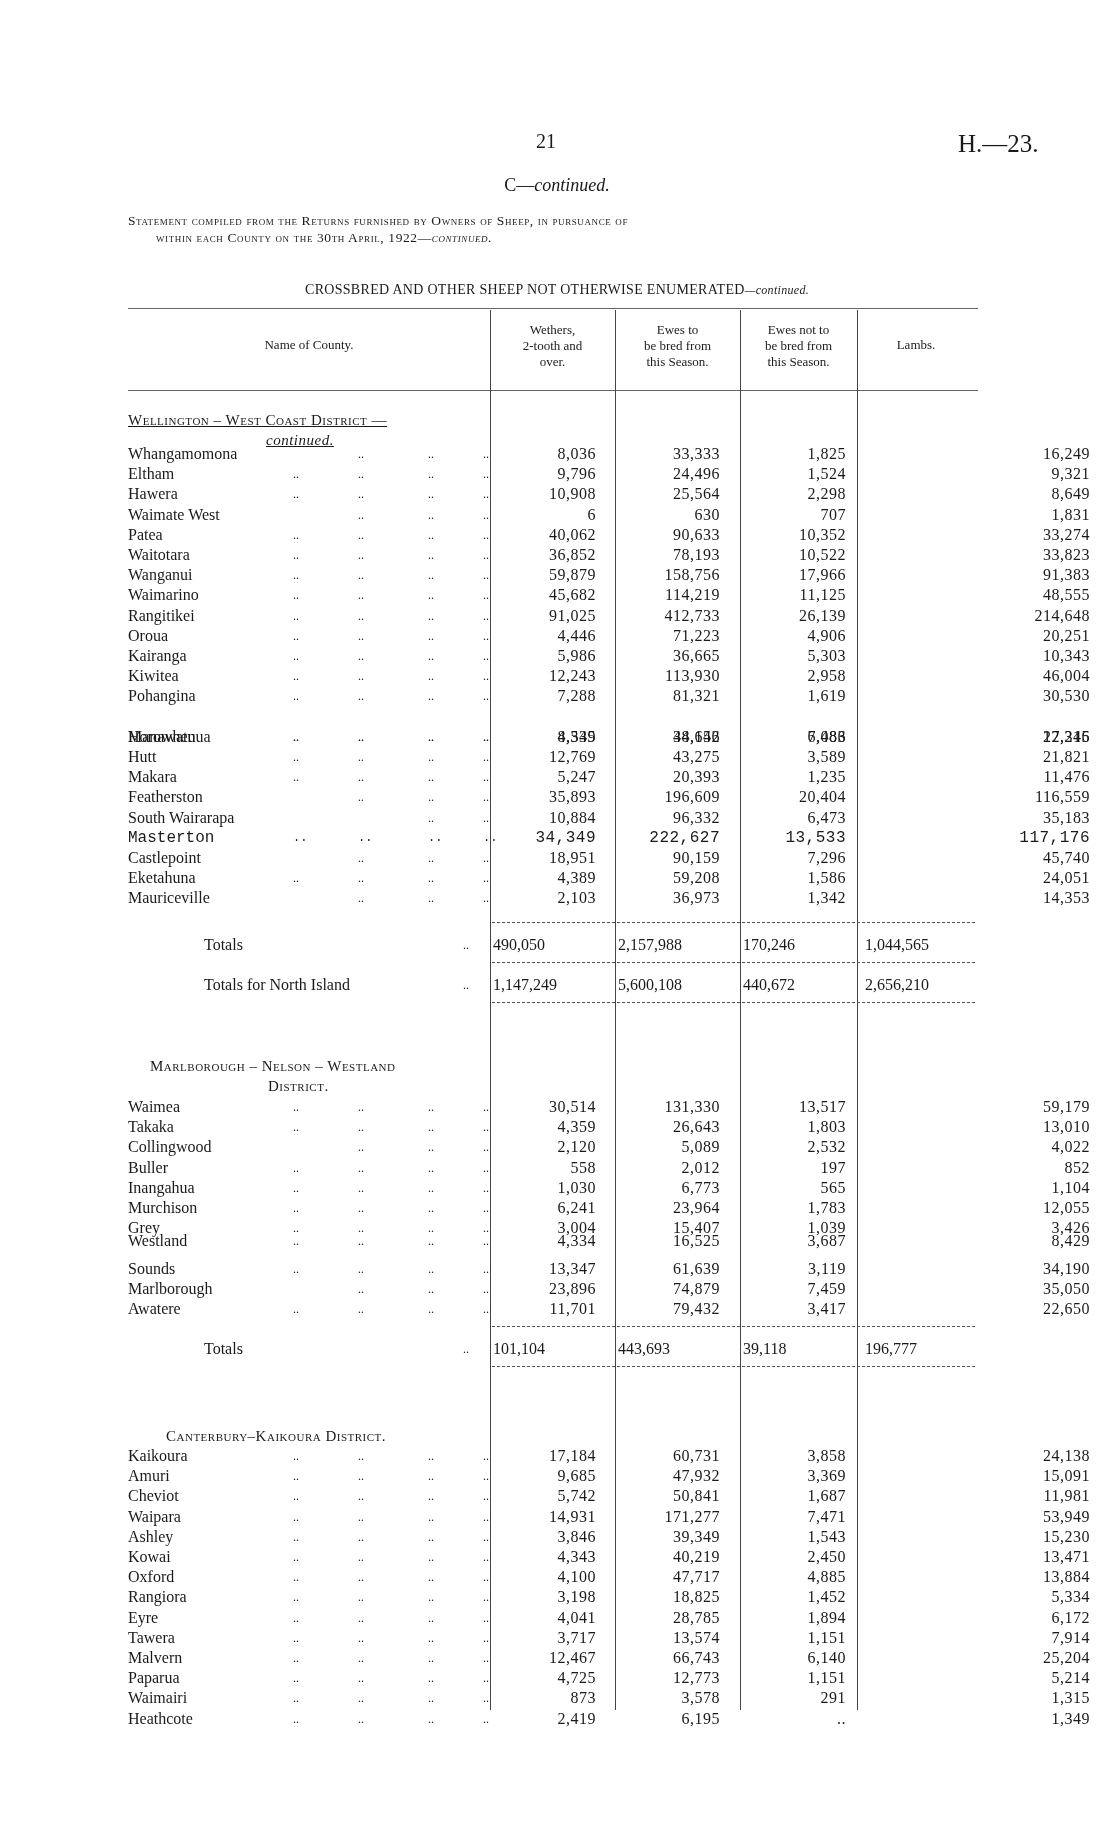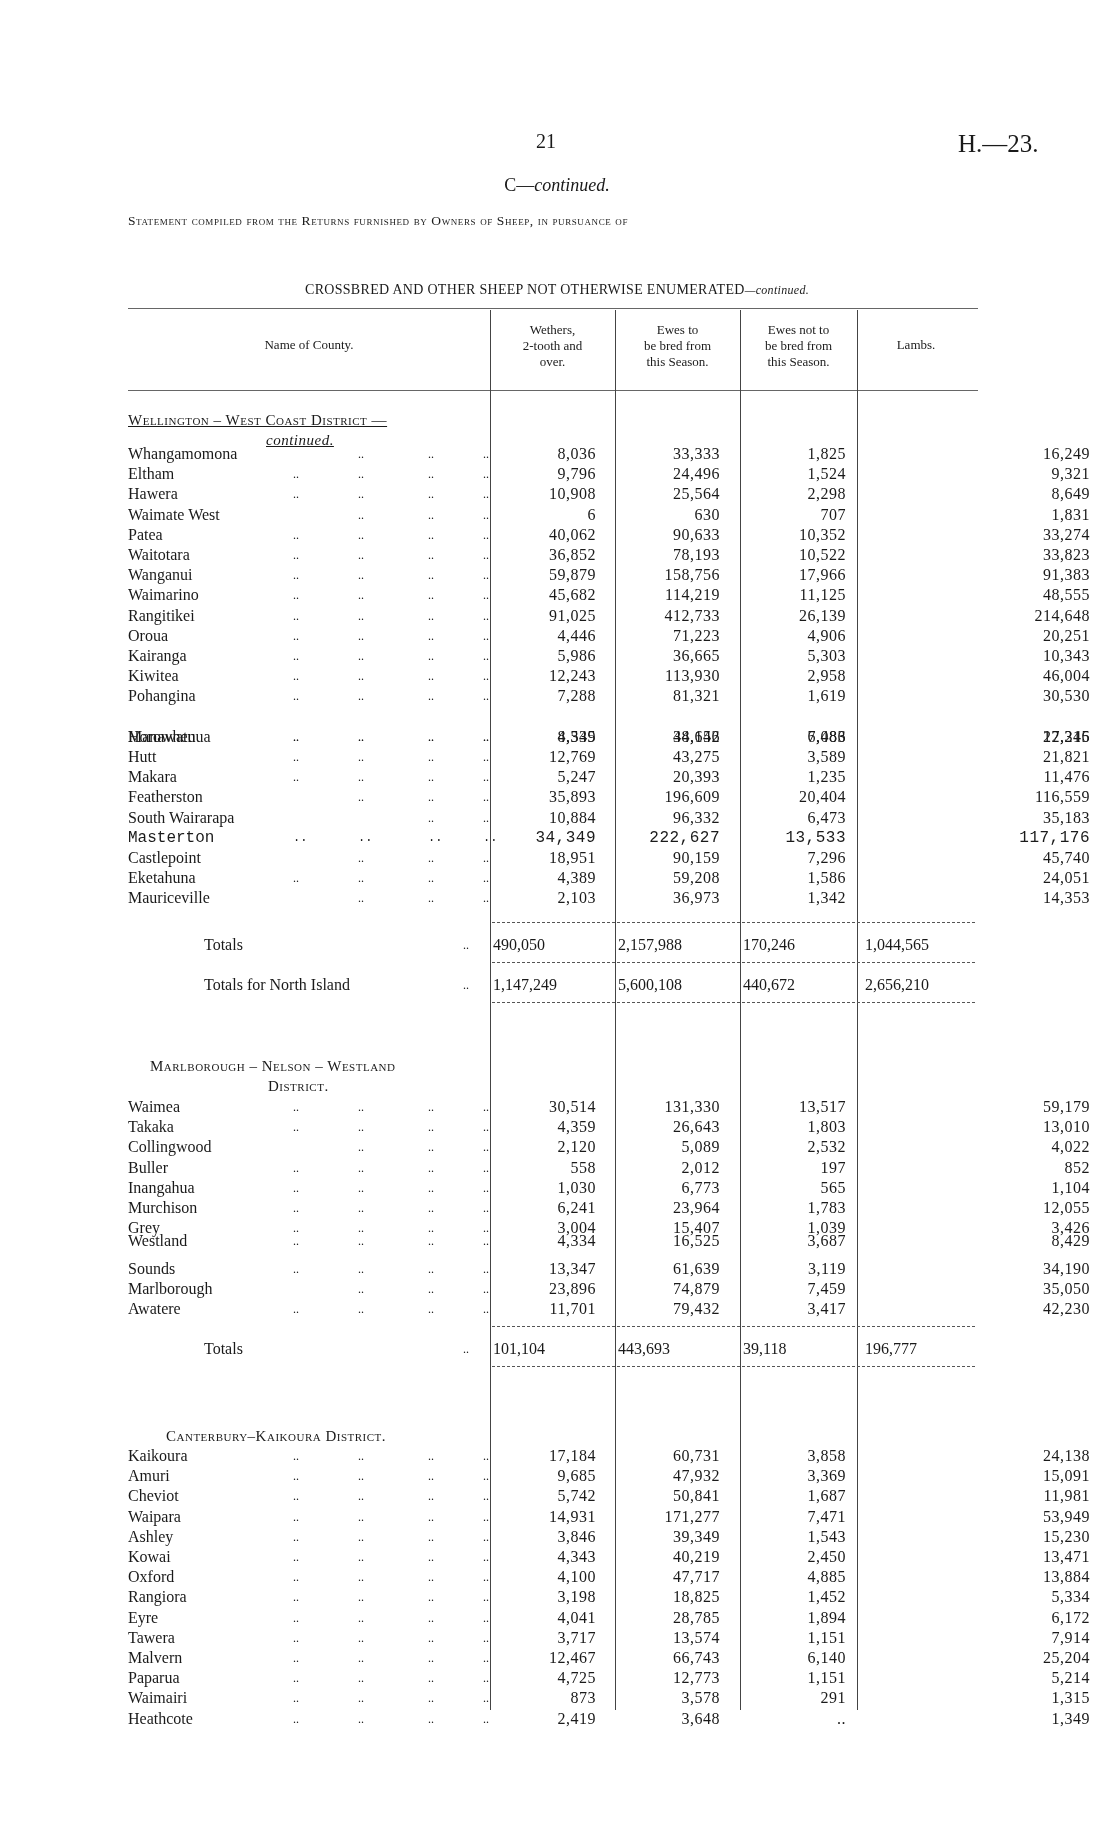--- a/index.html
+++ b/index.html
@@ -35,20 +35,21 @@
 
 <div class="page-num">21</div>
 <div class="page-ref">H.—23.</div>
 
 <div class="cont-title">
   <span>C—</span><i>continued.</i>
 </div>
 
 <div class="statement">
   <span>Statement compiled from the Returns furnished by Owners of Sheep, in pursuance of</span>
+  <span class="indent"><span>within each County on the 30th April, 1922—</span><i>continued.</i></span>
 </div>
 
 <div class="subhead">
   <span>CROSSBRED AND OTHER SHEEP NOT OTHERWISE ENUMERATED</span><i>—continued.</i>
 </div>
 
 <div class="rule" style="top:308px;"></div>
 <div class="rule" style="top:390px;"></div>
 
 <div class="vline" style="left:490px; top:310px; height:1400px;"></div>
@@ -464,21 +465,21 @@
     </div>
     <div class="row" style="top: 1299px;">
       <span class="name">Awatere</span>
       <span class="dot" style="position: absolute; left: 165px; font-size: 12px;">..</span>
       <span class="dot" style="position: absolute; left: 230px; font-size: 12px;">..</span>
       <span class="dot" style="position: absolute; left: 300px; font-size: 12px;">..</span>
       <span class="dot" style="position: absolute; left: 355px; font-size: 12px;">..</span>
       <span class="c c1">11,701</span>
       <span class="c c2">79,432</span>
       <span class="c c3">3,417</span>
-      <span class="c c4">42,230</span>
+      <span class="c c4">22,650</span>
     </div>
   </div>
 
 <div class="dashrule" style="left:492px; width:483px; top:1326px;"></div>
 <div class="totrow" style="top:1338px;">
   <span class="lbl" style="left:76px;">Totals</span>
   <span class="lbl" style="left:335px; font-size:12px;">..</span>
   <span class="c c1" style="position:absolute;">101,104</span>
   <span class="c c2" style="position:absolute;">443,693</span>
   <span class="c c3" style="position:absolute;">39,118</span>
@@ -634,17 +635,17 @@
       <span class="c c3">291</span>
       <span class="c c4">1,315</span>
     </div>
     <div class="row" style="top: 1708.6px;">
       <span class="name">Heathcote</span>
       <span class="dot" style="position: absolute; left: 165px; font-size: 12px;">..</span>
       <span class="dot" style="position: absolute; left: 230px; font-size: 12px;">..</span>
       <span class="dot" style="position: absolute; left: 300px; font-size: 12px;">..</span>
       <span class="dot" style="position: absolute; left: 355px; font-size: 12px;">..</span>
       <span class="c c1">2,419</span>
-      <span class="c c2">3,648</span>
+      <span class="c c2">6,195</span>
       <span class="c c3">..</span>
       <span class="c c4">1,349</span>
     </div>
   </div>
 
 </body></html>

